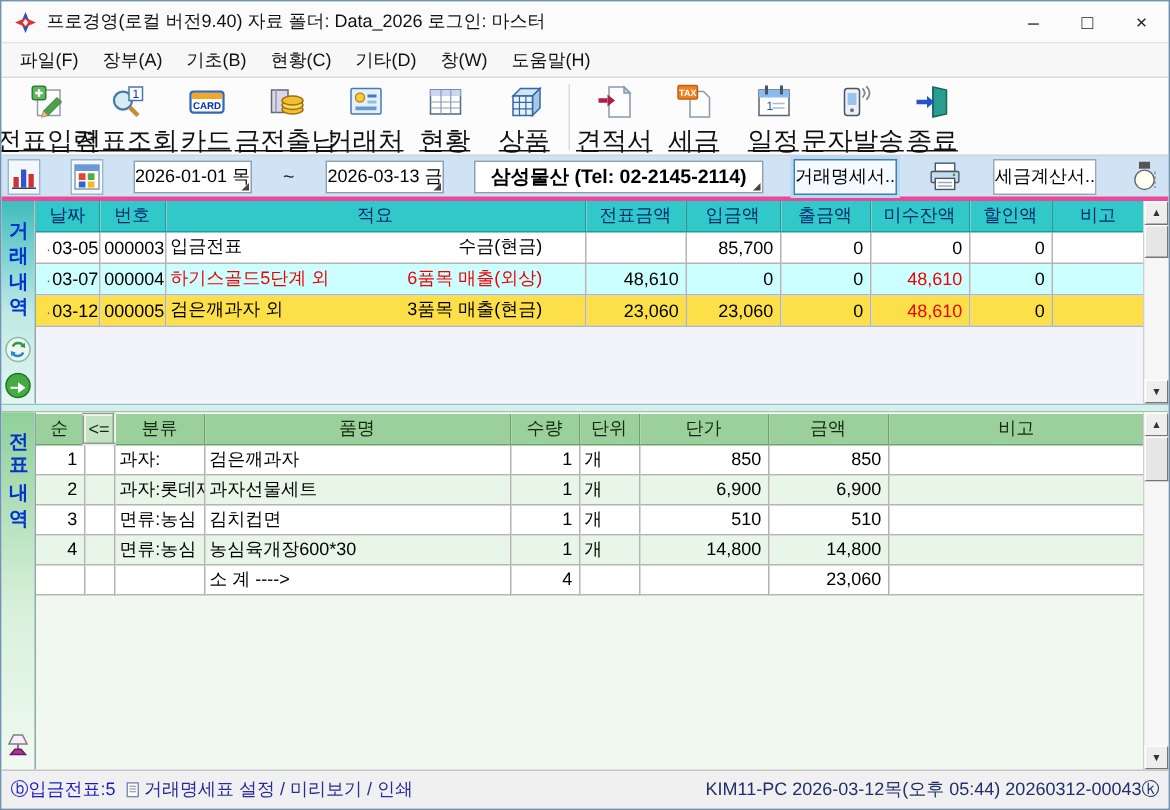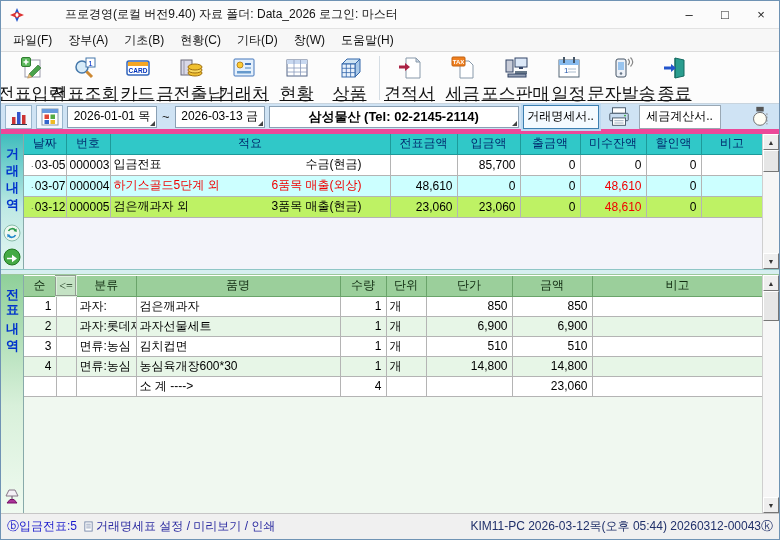--- a/index.html
+++ b/index.html
@@ -1,38 +1,38 @@
 <!DOCTYPE html>
 <html><head>
 <meta charset="utf-8">
 <style>
   * { margin:0; padding:0; box-sizing:border-box; }
   html,body { background:#9aa8b8; font-family:"Liberation Sans","DejaVu Sans",sans-serif; }
   .window { width:780px; height:540px; background:#f0f0f0; border:1px solid #6f93b4; display:flex; flex-direction:column; overflow:hidden; }
 
   
-  .titlebar { height:28px; background:#fbfbfb; display:flex; align-items:center; border-bottom:1px solid #e2e2e2;gap:34px; }
+  .titlebar { height:28px; background:#fbfbfb; display:flex; align-items:center; border-bottom:1px solid #e2e2e2; }
   .titlebar .appicon { width:16px; height:16px; margin:0 6px 0 8px; flex:0 0 auto; }
   .titlebar .title { font-size:12px; color:#111; white-space:nowrap; }
   .wbtns { margin-left:auto; display:flex; height:100%; }
   .wbtn { width:36px; height:100%; display:flex; align-items:center; justify-content:center; font-size:13px; color:#222; }
 
   
   .menubar { height:23px; background:#f7f7f7; border-bottom:1px solid #dcdcdc; display:flex; align-items:center; padding-left:4px; }
   .menuitem { font-size:12px; color:#111; padding:2px 8px; white-space:nowrap; }
 
   
   .toolbar { height:52px; background:#fcfcfc; border-bottom:1px solid #c8d4de; display:flex; align-items:flex-start; padding:2px 0 0 4px; }
   .tbtn { width:53px; display:flex; flex-direction:column; align-items:center; padding-top:1px; }
   .tbtn svg { width:26px; height:26px; }
   .tbtn .tlabel { font-size:17px; color:#111; white-space:nowrap; margin-top:1px;text-decoration:underline; }
   .tsep { width:1px; height:44px; background:#d5dde4; margin:2px 3px 0 3px; }
 
   
-  .filterbar { height:30px; background:#cfe3f4; border-bottom:5px solid #ec4899; display:flex; align-items:center; padding:0 4px; gap:4px; }
+  .filterbar { height:30px; background:#cfe3f4; border-bottom:3px solid #ec4899; display:flex; align-items:center; padding:0 4px; gap:20px; }
   .fbtn { width:27px; height:24px; background:#f3f8fd; border:1px solid #9ab6cc; display:flex; align-items:center; justify-content:center; }
   .fbtn svg { width:20px; height:20px; }
   .field { height:22px; background:#fff; border:1px solid #8aa0b4; font-size:12px; color:#000; display:flex; align-items:center; justify-content:center; position:relative; white-space:nowrap; }
   .field .corner { position:absolute; right:1px; bottom:1px; width:0; height:0; border-left:5px solid transparent; border-bottom:5px solid #444; }
   .f-date { width:90px; }
   .f-co { width:250px; font-weight:bold; font-size:13px; }
   .tilde { font-size:13px; color:#222; padding:0 1px; }
   .cmdbtn { height:24px; background:#fff; border:1px solid #9aa8b4; font-size:12px; color:#000; display:flex; align-items:center; justify-content:center; white-space:nowrap; }
   .cmd-stmt { width:76px; border:1px solid #3c7fb1; box-shadow:0 0 0 2px #bcd8f0; background:#f4faff; }
   .cmd-tax { width:82px; }
@@ -51,32 +51,32 @@
   .sidetab-bottom { background:linear-gradient(180deg,#8fd09a,#d8f0da 55%,#effaf0); }
   .tabtext { writing-mode:vertical-rl; text-orientation:upright; font-size:13px; font-weight:bold; color:#0033cc; letter-spacing:4px; margin-top:2px; }
   .tabicon { width:18px; height:18px; margin-top:6px; }
   .tabicon.push { margin-top:auto; }
 
   .gridregion { width:739px; background:#fff; overflow:hidden; border-left:1px solid #8aa; }
   .gr-top { background:#f3f4fa; }
   .gr-bottom { background:#f0f8f0; }
   table { border-collapse:collapse; table-layout:fixed; width:739px; background:#fff; }
   td,th { overflow:hidden; white-space:nowrap; font-size:12px; font-weight:normal; }
-  th { height:20px; text-align:center;font-family:Liberation Serif, serif; }
+  th { height:20px; text-align:center; }
   .t-top th { background:#30c8c8; color:#002a6e; border-right:1px solid #1d9a9a; border-bottom:1px solid #1d9a9a; }
   .t-bottom th { background:#9bcf9b; color:#102a10; border-right:1px solid #6aa46a; border-bottom:1px solid #6aa46a; }
   .t-bottom th.btnhead { background:#c4e2c4; border:2px outset #dff0df; }
   .t-top td { height:21px; border-right:1px solid #b4b4b4; border-bottom:1px solid #b4b4b4; color:#000; }
   .t-bottom td { height:20px; border-right:1px solid #b4b4b4; border-bottom:1px solid #b4b4b4; color:#000; }
   td.num { text-align:right; padding-right:4px; }
   td.ctr { text-align:right; }
   td.lft { padding-left:3px; }
   .desc { display:flex; justify-content:space-between; padding:0 28px 0 3px; }
   .row-cyan td { background:#ccffff; }
-  .row-lav td { background:#bef264;margin-left:36px; }
+  .row-lav td { background:#fde047;margin-left:36px; }
   .row-grn td { background:#e7f6e7; }
   .redtext, td.redtext, .row-red td { color:#f00000; }
   td.redcell { color:#f00000; }
   .marker { color:#555; font-size:9px; margin-right:1px; }
 
   
   .vscroll { width:17px; background:#f3f3f3; border-left:1px solid #cfcfcf; display:flex; flex-direction:column; }
   .sbtn { height:16px; background:#eeeeee; border:1px solid; border-color:#ffffff #767676 #767676 #ffffff; font-size:7px; color:#333; display:flex; align-items:center; justify-content:center; }
   .sthumb { background:#e6e6e6; border:1px solid; border-color:#ffffff #767676 #767676 #ffffff; }
   .strack { flex:1; background:#f6f6f6; }
@@ -191,30 +191,20 @@
       </svg>
       <span class="tlabel">견적서</span>
     </div>
     <div class="tbtn">
       <svg viewBox="0 0 26 26">
         <path d="M10 6h9l4 4v13H10z" fill="#fff" stroke="#8899aa"></path>
         <rect x="2" y="2" width="13" height="9" rx="1" fill="#f08020" stroke="#c06010"></rect>
         <text x="8.5" y="9" font-size="6" font-weight="bold" fill="#fff" text-anchor="middle">TAX</text>
       </svg>
       <span class="tlabel">세금</span>
-    </div>
-    <div class="tbtn">
-      <svg viewBox="0 0 26 26">
-        <rect x="12" y="3" width="12" height="9" fill="#dce8f8" stroke="#334466"></rect>
-        <rect x="16" y="12" width="4" height="2" fill="#334466"></rect>
-        <rect x="3" y="5" width="7" height="12" fill="#c8ccd8" stroke="#334466"></rect>
-        <rect x="12" y="16" width="12" height="3" fill="#667788"></rect>
-        <rect x="5" y="19" width="18" height="3" fill="#99a4b8" stroke="#334466"></rect>
-      </svg>
-      <span class="tlabel">포스판매</span>
     </div>
     <div class="tbtn">
       <svg viewBox="0 0 26 26">
         <rect x="3" y="5" width="20" height="17" fill="#fff" stroke="#556677"></rect>
         <rect x="3" y="5" width="20" height="5" fill="#88bbee"></rect>
         <rect x="7" y="2" width="2" height="6" fill="#445566"></rect>
         <rect x="17" y="2" width="2" height="6" fill="#445566"></rect>
         <text x="8" y="18" font-size="8" fill="#2255aa">1</text>
         <path d="M12 14h8M12 17h8" stroke="#aabbcc"></path>
       </svg>

